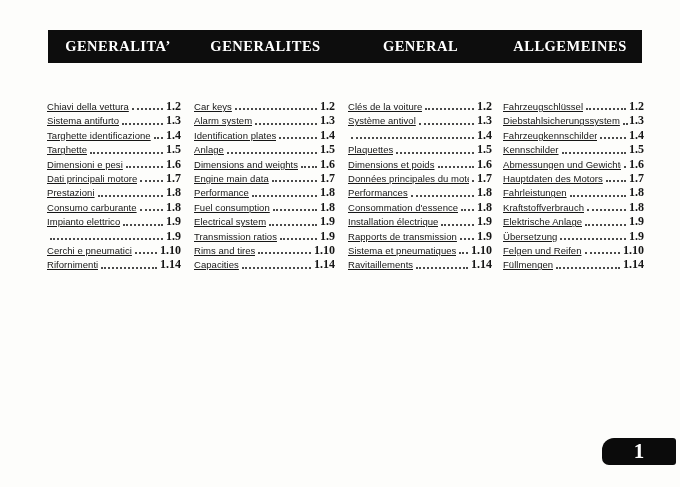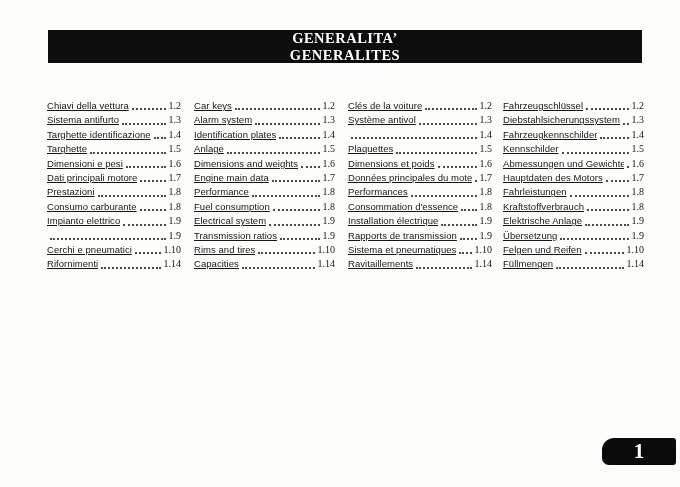--- a/index.html
+++ b/index.html
@@ -5,21 +5,21 @@
   html,body { margin:0; padding:0; background:#e8e8e8; }
   .page {
     position:relative; width:680px; height:487px;
     background:#fdfdfb; overflow:hidden;
     font-family:"Liberation Sans", sans-serif;
     color:#161616;
   }
   
   .header-bar {
     position:absolute; left:48px; top:30px; width:594px; height:33px;
-    background:#0d0d0d; display:flex; align-items:center;flex-direction:column;
+    background:#0d0d0d; display:flex; align-items:center;
   }
   .header-cell {
     display:flex; align-items:center; justify-content:center;
   }
   .header-cell.c0 { width:140px; }
   .header-cell.c1 { width:155px; }
   .header-cell.c2 { width:155px; }
   .header-cell.c3 { width:144px; }
   .header-title {
     font-family:"Liberation Serif", serif; font-weight:bold;
@@ -42,22 +42,22 @@
   }
   .lbl { flex:0 1 auto; overflow:hidden; letter-spacing:0.05px;text-decoration:underline; }
   .dots {
     flex:1 1 2px; min-width:2px; margin:0 3px 0 3px;
     align-self:flex-end; height:0;
     border-bottom:2px dotted #4a4a4a;
     margin-bottom:3px;
   }
   .num {
     flex:0 0 auto;
-    font-family:"Liberation Serif", serif; font-weight:normal;
-    font-size:10px;
+    font-family:"Liberation Serif", serif; font-weight:bold;
+    font-size:12px;
   }
   
   .page-tab {
     position:absolute; left:602px; top:438px; width:74px; height:27px;
     background:#0b0b0b; border-radius:12px 3px 3px 7px;
     display:flex; align-items:center; justify-content:center;
   }
   .page-tab-number {
     font-family:"Liberation Serif", serif; font-weight:bold;
     color:#ffffff; font-size:21px; line-height:1;
@@ -71,20 +71,23 @@
   <div class="header-bar">
     <div class="header-cell c0">
       <span class="header-title">GENERALITA’</span>
     </div>
     <div class="header-cell c2">
       <span class="header-title">GENERALITES</span>
     </div>
     <div class="header-cell c1">
       <span class="header-title">GENERAL</span>
     </div>
+    <div class="header-cell c3">
+      <span class="header-title">ALLGEMEINES</span>
+    </div>
   </div>
 
   <div class="columns">
     <div class="col c0">
         <div class="row">
           <span class="lbl">Chiavi della vettura</span>
           <span class="dots"></span>
           <span class="num">1.2</span>
         </div>
         <div class="row">

